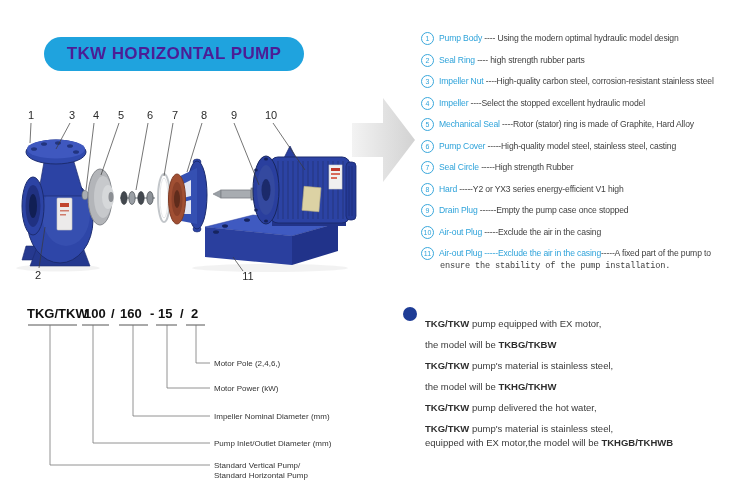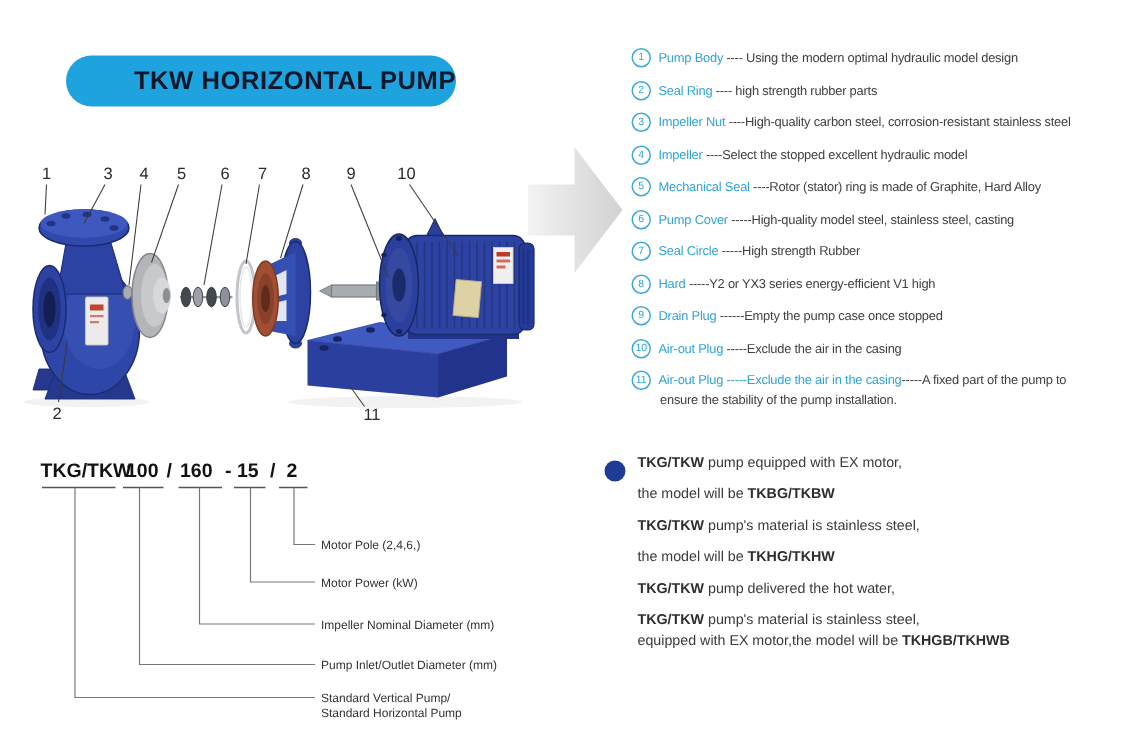--- a/index.html
+++ b/index.html
@@ -2,50 +2,50 @@
 <html><head>
 <meta charset="utf-8">
 <style>
   html,body{margin:0;padding:0;background:#fff;}
   body{width:756px;height:500px;position:relative;overflow:hidden;
        font-family:"Liberation Sans",sans-serif;}
   .page{position:absolute;inset:0;background:#ffffff;}
 
   
   .banner{position:absolute;left:44px;top:37px;width:260px;height:34px;
-          background:#1fa3de;border-radius:17px;text-align:right;line-height:34px;
-          font-weight:bold;font-size:17px;color:#0f172a;letter-spacing:.4px;}
+          background:#1fa3de;border-radius:17px;text-align:center;line-height:34px;
+          font-weight:bold;font-size:17px;color:#4c1d95;letter-spacing:.4px;}
 
   
   #diagram{position:absolute;left:0;top:0;}
   svg text{font-family:"Liberation Sans",sans-serif;}
   .co{font-size:11px;fill:#2a2a2a;}
 
   
   .parts{position:absolute;left:421px;top:32px;width:340px;}
   .part-item{display:flex;align-items:flex-start;margin-bottom:8.5px;
              font-size:8.6px;line-height:12.5px;white-space:nowrap;letter-spacing:-.15px;}
   .pnum{flex:0 0 auto;width:11px;height:11px;border:1px solid #3aa8dc;border-radius:50%;
         color:#2fa3da;font-size:7px;line-height:11px;text-align:center;margin-right:5px;
         letter-spacing:0;}
   .ptxt{white-space:pre-wrap;}
   .blue{color:#2fa3da;}
   .dark{color:#3f3f3f;}
-  .pline2{color:#3f3f3f;white-space:normal;padding-left:1px;}
+  .pline2{color:#3f3f3f;white-space:normal;padding-left:1px;font-family:Liberation Mono, monospace;}
 
   
   #model-svg{position:absolute;left:0;top:295px;}
   .code{font-size:13px;font-weight:bold;fill:#111;}
   .mlabel{font-size:8px;fill:#333;}
 
   
   .notes{position:absolute;left:400px;top:303px;width:352px;}
   .bullet{position:absolute;left:3px;top:4px;width:14px;height:14px;border-radius:50%;
           background:#1e3c96;}
-  .notes-lines{margin-left:25px;}
+  .notes-lines{margin-left:25px;margin-top:15px;}
   .note-line{font-size:9.5px;line-height:12px;margin-bottom:9px;color:#3a3a3a;white-space:nowrap;}
   .note-line.tight{margin-bottom:2px;}
   .nb{font-weight:bold;color:#2d2d2d;}
 </style>
 </head>
 <body>
 
 <div class="page">
 
   <div class="banner">TKW HORIZONTAL PUMP</div>

